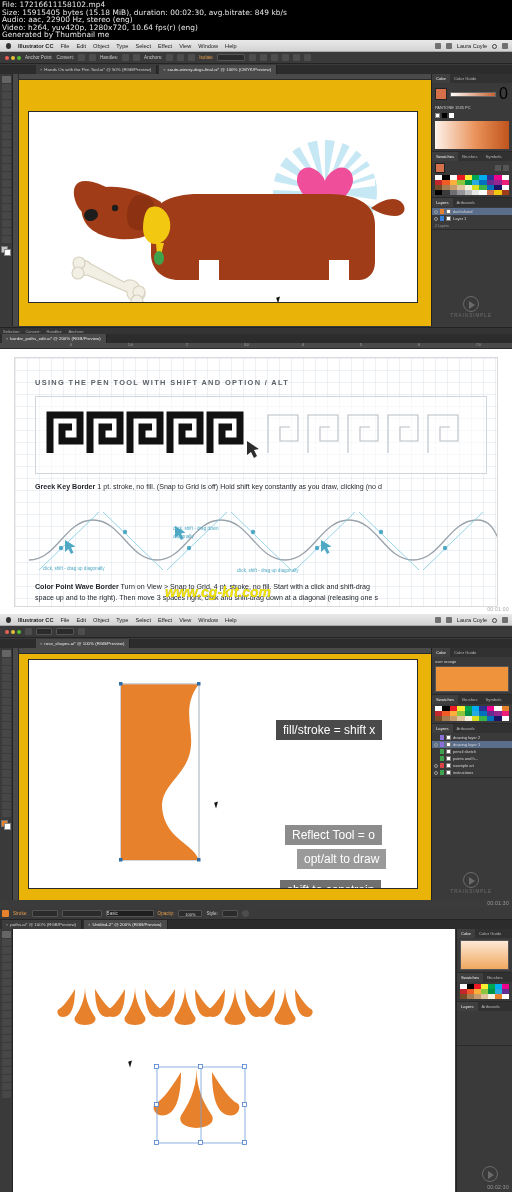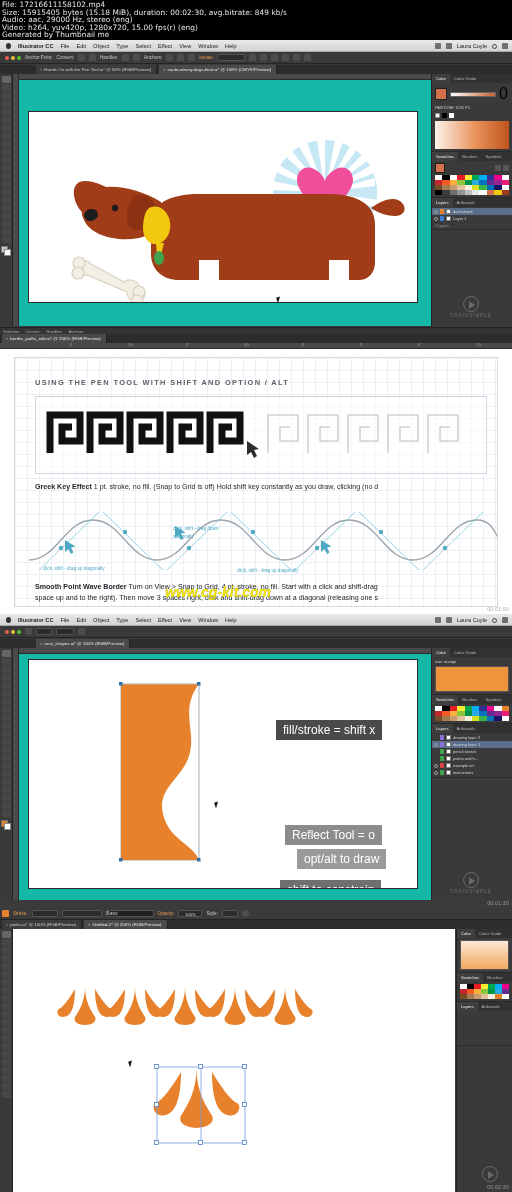--- a/index.html
+++ b/index.html
@@ -83,21 +83,21 @@
     position:absolute;left:0;width:13px;background:#3a3a3a;border-right:1px solid #232323;
     display:flex;flex-direction:column;align-items:center;padding-top:2px;gap:1px;
   }
   .tools .t { width:9px;height:7px;background:#4a4a4a;border-radius:1px; opacity:.85;}
   .tools .t.sel { background:#6d6d6d; }
   .tools .fs { width:10px;height:10px;margin-top:2px;position:relative;}
   .tools .fs .a{position:absolute;left:0;top:0;width:7px;height:7px;background:#c9c9c9;border:1px solid #777;}
   .tools .fs .b{position:absolute;left:3px;top:3px;width:7px;height:7px;background:#fff;border:1.5px solid #888;}
 
   
-  .canvas { position:absolute; background:#14b8a6; overflow:hidden;}
+  .canvas { position:absolute; background:#eab308; overflow:hidden;}
   .artboard { position:absolute;background:#fff; box-shadow:0 0 0 1px #2a2a2a; overflow:hidden;}
   .ruler-h{position:absolute;left:0;height:6px;background:#4a4a4a;border-bottom:1px solid #2b2b2b;
            font-size:3.4px;color:#b0b0b0;}
   .ruler-v{position:absolute;top:0;width:6px;background:#4a4a4a;border-right:1px solid #2b2b2b;}
 
   
   .dock { position:absolute;right:0;width:81px;background:#3a3a3a;border-left:1px solid #232323;}
   .panel { border-bottom:1px solid #2a2a2a; }
   .panel-tabs { display:flex;gap:0;height:9px;background:#313131;align-items:center;}
   .panel-tabs span{font-size:4.2px;color:#b5b5b5;padding:0 4px;line-height:9px;white-space:nowrap;}
@@ -145,22 +145,22 @@
     border-left:4px solid #111;border-bottom:6px solid transparent;transform:rotate(-18deg);}
 </style>
 </head>
 <body>
 
 <div id="page">
 
   <div class="meta">
     <div class="line">File: 17216611158102.mp4</div>
     <div class="line">Size: 15915405 bytes (15.18 MiB), duration: 00:02:30, avg.bitrate: 849 kb/s</div>
-    <div class="line">Audio: aac, 29000 Hz, stereo (eng)</div>
-    <div class="line">Video: h264, yuv420p, 1280x720, 15.00 fps(r) (eng)</div>
+    <div class="line">Audio: aac, 22900 Hz, stereo (eng)</div>
+    <div class="line">Video: h264, yuv420p, 1280x720, 10.64 fps(r) (eng)</div>
     <div class="line">Generated by Thumbnail me</div>
   </div>
 
   <div class="frame" style="top:40px;height:294px;">
 
     <div class="menubar">
       <span class="applelogo"></span>
       <span class="appname">Illustrator CC</span>
       <span>File</span>
       <span>Edit</span>
@@ -490,21 +490,21 @@
                 </g>
               <g transform="translate(392,18)">
                   <path d="M0,38 L0,0 L30,0 L30,26 L12,26 L12,12 L22,12"></path>
                 </g>
             </g>
             <path d="M211,44 l0,14 l4,-3 l3,6 l3,-2 l-3,-6 l5,-1 Z" fill="#2d2d2d"></path>
           </svg>
         </div>
 
         <div class="doc2p" style="left:20px;top:124px;width:480px;">
-          <b>Greek Key Effect</b><span> 1 pt. stroke, no fill. (Snap to Grid is off) Hold shift key constantly as you draw, clicking (no d</span>
+          <b>Greek Key Border</b><span> 1 pt. stroke, no fill. (Snap to Grid is off) Hold shift key constantly as you draw, clicking (no d</span>
         </div>
 
         <svg style="position:absolute;left:14px;top:150px;" width="470" height="62" viewBox="0 0 470 62">
           <path d="M0,52 C28,52 36,12 64,12 C92,12 100,52 128,52 C156,52 164,12 192,12
                    C220,12 228,52 256,52 C284,52 292,12 320,12 C348,12 356,52 384,52
                    C412,52 420,12 448,12 C462,12 466,24 470,32" fill="none" stroke="#9aa2aa" stroke-width="1.3"></path>
           <g stroke="#7ec9de" stroke-width="0.8">
             <line x1="10" y1="62" x2="70" y2="4"></line>
               <line x1="74" y1="4" x2="134" y2="62"></line>
             <line x1="138" y1="62" x2="198" y2="4"></line>
@@ -526,21 +526,21 @@
           <path d="M146,18 l0,12 l3.5,-3 l2.5,5 l2.5,-1.5 l-2.5,-5 l4.5,-1 Z" fill="#4fa8c4"></path>
           <path d="M292,32 l0,12 l3.5,-3 l2.5,5 l2.5,-1.5 l-2.5,-5 l4.5,-1 Z" fill="#4fa8c4"></path>
         </svg>
 
         <div class="anno" style="left:28px;top:208px;">click, shift - drag up diagonally</div>
         <div class="anno" style="left:158px;top:168px;">click, shift - drag down</div>
         <div class="anno" style="left:158px;top:176px;">diagonally</div>
         <div class="anno" style="left:222px;top:210px;">click, shift - drag up diagonally</div>
 
         <div class="doc2p" style="left:20px;top:224px;width:485px;">
-          <b>Smooth Point Wave Border</b><span> Turn on View &gt; Snap to Grid, 4 pt. stroke, no fill. Start with a click and shift-drag</span>
+          <b>Color Point Wave Border</b><span> Turn on View &gt; Snap to Grid, 4 pt. stroke, no fill. Start with a click and shift-drag</span>
         </div>
         <div class="doc2p" style="left:20px;top:235px;width:485px;">space up and to the right). Then move 3 spaces right, click and shift-drag down at a diagonal (releasing one s</div>
         <div class="doc2p" style="left:20px;top:246px;width:485px;">Then move 3 spaces right again , click and shift-drag up at a diagonal and continue alternating down and up</div>
       </div>
     </div>
 
     <div class="cgkit" style="left:165px;top:250px;font-size:14px;">www.cg-kit.com</div>
     <div class="tstamp" style="bottom:2px;color:#888;">00:01:00</div>
   </div>
 

